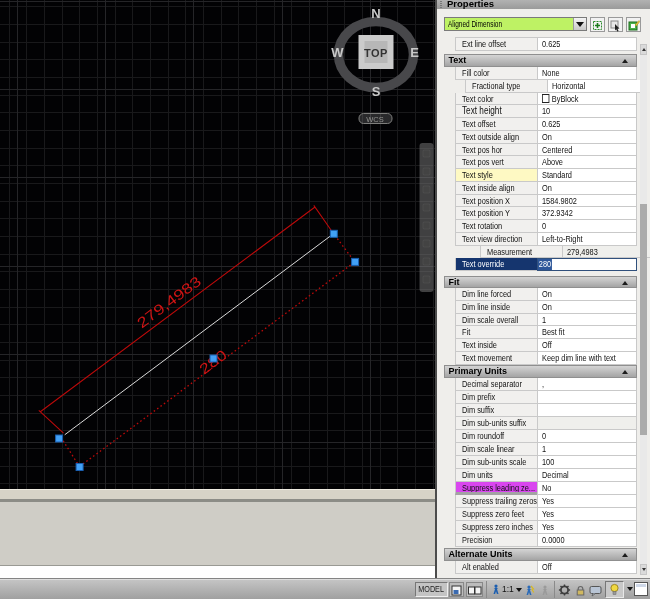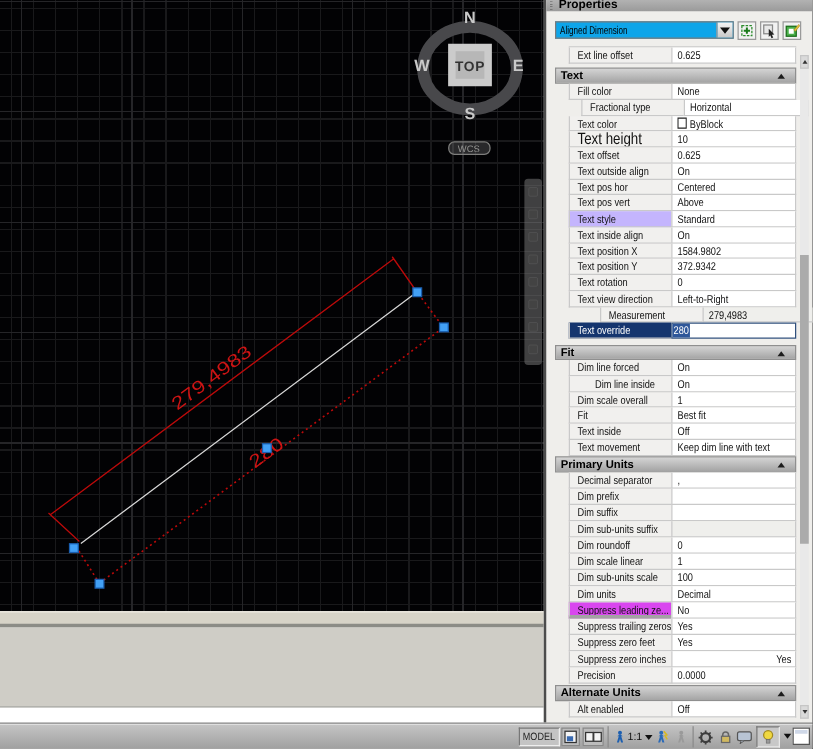--- a/index.html
+++ b/index.html
@@ -47,21 +47,21 @@
 <div style="position:absolute;left:0;top:489px;width:435px;height:10px;background:#d7d3c7;border-top:1px solid #efece2;"></div>
 <div style="position:absolute;left:0;top:499px;width:435px;height:3px;background:#8c8c86;"></div>
 <div style="position:absolute;left:0;top:502px;width:435px;height:63px;background:#cfcdc6;"></div>
 <div style="position:absolute;left:0;top:565px;width:435px;height:13px;background:#fff;border-top:1px solid #9a9a94;"></div>
 
 <div style="position:absolute;left:435px;top:0;width:215px;height:578px;background:#efeeeb;border-left:2px solid #4c4c4c;box-sizing:border-box;"></div>
 <div style="position:absolute;left:437px;top:0;width:213px;height:9px;background:linear-gradient(#b2b2b2,#9a9a9a);overflow:hidden;">
     <div style="position:absolute;left:3px;top:1px;width:2px;height:7px;background:repeating-linear-gradient(#777 0,#777 1px,transparent 1px,transparent 2px);"></div>
     <div style="position:absolute;left:10px;top:-2px;font-size:9.5px;font-weight:bold;color:#000;">Properties</div>
   </div>
-<div style="position:absolute;left:444px;top:17px;width:143px;height:14px;background:#0ea5e9;border:1px solid #7a7a7a;box-sizing:border-box;">
+<div style="position:absolute;left:444px;top:17px;width:143px;height:14px;background:#bef264;border:1px solid #7a7a7a;box-sizing:border-box;">
     <div style="position:absolute;left:3px;top:0;font-size:9px;line-height:12px;color:#000;transform:scaleX(0.72);transform-origin:0 50%;white-space:nowrap;">Aligned Dimension</div>
     <div style="position:absolute;right:0px;top:0px;width:12px;height:12px;background:linear-gradient(#f4f4f4,#c8c8c8);border-left:1px solid #999;">
       <div style="position:absolute;left:2px;top:4px;width:0;height:0;border-left:4px solid transparent;border-right:4px solid transparent;border-top:5px solid #111;"></div>
     </div>
   </div>
 <div style="position:absolute;top:16.5px;width:15px;height:15px;background:#f2f2f2;border:1px solid #9a9a9a;box-sizing:border-box;left:590px;"><svg width="13" height="13">
       <rect x="2.5" y="2.5" width="8" height="8" fill="none" stroke="#2a8a2a" stroke-width="1" stroke-dasharray="2 1"></rect>
       <path d="M6.5 4V9M4 6.5H9" stroke="#1a7a1a" stroke-width="1.6"></path>
     </svg></div>
 <div style="position:absolute;top:16.5px;width:15px;height:15px;background:#f2f2f2;border:1px solid #9a9a9a;box-sizing:border-box;left:608px;"><svg width="13" height="13">
@@ -85,41 +85,41 @@
   </div>
 <div style="position:absolute;left:465px;top:79.75px;width:181.5px;height:12.75px;">
     <div style="position:absolute;left:0;top:0;width:82px;height:12.75px;background:#f1f0ee;border-bottom:1px solid #c9c9c9;border-left:1px solid #c9c9c9;box-sizing:border-box;color:#111;font-size:9px;line-height:12.75px;padding-left:6px;white-space:nowrap;overflow:hidden;"><span style="display:inline-block;transform:scaleX(0.82);transform-origin:0 50%;">Fractional type</span></div>
     <div style="position:absolute;left:82px;top:0;width:99.5px;height:12.75px;background:#ffffff;border-bottom:1px solid #c9c9c9;border-left:1px solid #c9c9c9;border-right:1px solid #c9c9c9;box-sizing:border-box;color:#111;font-size:9px;line-height:12.75px;padding-left:4px;white-space:nowrap;overflow:hidden;"><span style="display:inline-block;transform:scaleX(0.82);transform-origin:0 50%;white-space:nowrap;">Horizontal</span></div>
   </div>
 <div style="position:absolute;left:455px;top:92.5px;width:181.5px;height:12.75px;">
     <div style="position:absolute;left:0;top:0;width:82px;height:12.75px;background:#f1f0ee;border-bottom:1px solid #c9c9c9;border-left:1px solid #c9c9c9;box-sizing:border-box;color:#111;font-size:9px;line-height:12.75px;padding-left:6px;white-space:nowrap;overflow:hidden;"><span style="display:inline-block;transform:scaleX(0.82);transform-origin:0 50%;">Text color</span></div>
     <div style="position:absolute;left:82px;top:0;width:99.5px;height:12.75px;background:#ffffff;border-bottom:1px solid #c9c9c9;border-left:1px solid #c9c9c9;border-right:1px solid #c9c9c9;box-sizing:border-box;color:#111;font-size:9px;line-height:12.75px;padding-left:4px;white-space:nowrap;overflow:hidden;"><span style="display:inline-block;transform:scaleX(0.82);transform-origin:0 50%;white-space:nowrap;"><span style="display:inline-block;width:7px;height:7px;border:1px solid #222;background:#fff;vertical-align:-1px;margin-right:3px;"></span>ByBlock</span></div>
   </div>
 <div style="position:absolute;left:455px;top:105.25px;width:181.5px;height:12.75px;">
-    <div style="position:absolute;left:0;top:0;width:82px;height:12.75px;background:#f1f0ee;border-bottom:1px solid #c9c9c9;border-left:1px solid #c9c9c9;box-sizing:border-box;color:#111;font-size:13px;line-height:12.75px;padding-left:6px;white-space:nowrap;overflow:hidden;"><span style="display:inline-block;transform:scaleX(0.82);transform-origin:0 50%;">Text height</span></div>
+    <div style="position:absolute;left:0;top:0;width:82px;height:12.75px;background:#f1f0ee;border-bottom:1px solid #c9c9c9;border-left:1px solid #c9c9c9;box-sizing:border-box;color:#111;font-size:10px;line-height:12.75px;padding-left:6px;white-space:nowrap;overflow:hidden;"><span style="display:inline-block;transform:scaleX(0.82);transform-origin:0 50%;">Text height</span></div>
     <div style="position:absolute;left:82px;top:0;width:99.5px;height:12.75px;background:#ffffff;border-bottom:1px solid #c9c9c9;border-left:1px solid #c9c9c9;border-right:1px solid #c9c9c9;box-sizing:border-box;color:#111;font-size:9px;line-height:12.75px;padding-left:4px;white-space:nowrap;overflow:hidden;"><span style="display:inline-block;transform:scaleX(0.82);transform-origin:0 50%;white-space:nowrap;">10</span></div>
   </div>
 <div style="position:absolute;left:455px;top:118.0px;width:181.5px;height:12.75px;">
     <div style="position:absolute;left:0;top:0;width:82px;height:12.75px;background:#f1f0ee;border-bottom:1px solid #c9c9c9;border-left:1px solid #c9c9c9;box-sizing:border-box;color:#111;font-size:9px;line-height:12.75px;padding-left:6px;white-space:nowrap;overflow:hidden;"><span style="display:inline-block;transform:scaleX(0.82);transform-origin:0 50%;">Text offset</span></div>
     <div style="position:absolute;left:82px;top:0;width:99.5px;height:12.75px;background:#ffffff;border-bottom:1px solid #c9c9c9;border-left:1px solid #c9c9c9;border-right:1px solid #c9c9c9;box-sizing:border-box;color:#111;font-size:9px;line-height:12.75px;padding-left:4px;white-space:nowrap;overflow:hidden;"><span style="display:inline-block;transform:scaleX(0.82);transform-origin:0 50%;white-space:nowrap;">0.625</span></div>
   </div>
 <div style="position:absolute;left:455px;top:130.75px;width:181.5px;height:12.75px;">
     <div style="position:absolute;left:0;top:0;width:82px;height:12.75px;background:#f1f0ee;border-bottom:1px solid #c9c9c9;border-left:1px solid #c9c9c9;box-sizing:border-box;color:#111;font-size:9px;line-height:12.75px;padding-left:6px;white-space:nowrap;overflow:hidden;"><span style="display:inline-block;transform:scaleX(0.82);transform-origin:0 50%;">Text outside align</span></div>
     <div style="position:absolute;left:82px;top:0;width:99.5px;height:12.75px;background:#ffffff;border-bottom:1px solid #c9c9c9;border-left:1px solid #c9c9c9;border-right:1px solid #c9c9c9;box-sizing:border-box;color:#111;font-size:9px;line-height:12.75px;padding-left:4px;white-space:nowrap;overflow:hidden;"><span style="display:inline-block;transform:scaleX(0.82);transform-origin:0 50%;white-space:nowrap;">On</span></div>
   </div>
 <div style="position:absolute;left:455px;top:143.5px;width:181.5px;height:12.75px;">
     <div style="position:absolute;left:0;top:0;width:82px;height:12.75px;background:#f1f0ee;border-bottom:1px solid #c9c9c9;border-left:1px solid #c9c9c9;box-sizing:border-box;color:#111;font-size:9px;line-height:12.75px;padding-left:6px;white-space:nowrap;overflow:hidden;"><span style="display:inline-block;transform:scaleX(0.82);transform-origin:0 50%;">Text pos hor</span></div>
     <div style="position:absolute;left:82px;top:0;width:99.5px;height:12.75px;background:#ffffff;border-bottom:1px solid #c9c9c9;border-left:1px solid #c9c9c9;border-right:1px solid #c9c9c9;box-sizing:border-box;color:#111;font-size:9px;line-height:12.75px;padding-left:4px;white-space:nowrap;overflow:hidden;"><span style="display:inline-block;transform:scaleX(0.82);transform-origin:0 50%;white-space:nowrap;">Centered</span></div>
   </div>
 <div style="position:absolute;left:455px;top:156.25px;width:181.5px;height:12.75px;">
     <div style="position:absolute;left:0;top:0;width:82px;height:12.75px;background:#f1f0ee;border-bottom:1px solid #c9c9c9;border-left:1px solid #c9c9c9;box-sizing:border-box;color:#111;font-size:9px;line-height:12.75px;padding-left:6px;white-space:nowrap;overflow:hidden;"><span style="display:inline-block;transform:scaleX(0.82);transform-origin:0 50%;">Text pos vert</span></div>
     <div style="position:absolute;left:82px;top:0;width:99.5px;height:12.75px;background:#ffffff;border-bottom:1px solid #c9c9c9;border-left:1px solid #c9c9c9;border-right:1px solid #c9c9c9;box-sizing:border-box;color:#111;font-size:9px;line-height:12.75px;padding-left:4px;white-space:nowrap;overflow:hidden;"><span style="display:inline-block;transform:scaleX(0.82);transform-origin:0 50%;white-space:nowrap;">Above</span></div>
   </div>
 <div style="position:absolute;left:455px;top:169.0px;width:181.5px;height:12.75px;">
-    <div style="position:absolute;left:0;top:0;width:82px;height:12.75px;background:#c4b5fd;border-bottom:1px solid #c9c9c9;border-left:1px solid #c9c9c9;box-sizing:border-box;color:#111;font-size:9px;line-height:12.75px;padding-left:6px;white-space:nowrap;overflow:hidden;"><span style="display:inline-block;transform:scaleX(0.82);transform-origin:0 50%;">Text style</span></div>
+    <div style="position:absolute;left:0;top:0;width:82px;height:12.75px;background:#fef9c3;border-bottom:1px solid #c9c9c9;border-left:1px solid #c9c9c9;box-sizing:border-box;color:#111;font-size:9px;line-height:12.75px;padding-left:6px;white-space:nowrap;overflow:hidden;"><span style="display:inline-block;transform:scaleX(0.82);transform-origin:0 50%;">Text style</span></div>
     <div style="position:absolute;left:82px;top:0;width:99.5px;height:12.75px;background:#ffffff;border-bottom:1px solid #c9c9c9;border-left:1px solid #c9c9c9;border-right:1px solid #c9c9c9;box-sizing:border-box;color:#111;font-size:9px;line-height:12.75px;padding-left:4px;white-space:nowrap;overflow:hidden;"><span style="display:inline-block;transform:scaleX(0.82);transform-origin:0 50%;white-space:nowrap;">Standard</span></div>
   </div>
 <div style="position:absolute;left:455px;top:181.75px;width:181.5px;height:12.75px;">
     <div style="position:absolute;left:0;top:0;width:82px;height:12.75px;background:#f1f0ee;border-bottom:1px solid #c9c9c9;border-left:1px solid #c9c9c9;box-sizing:border-box;color:#111;font-size:9px;line-height:12.75px;padding-left:6px;white-space:nowrap;overflow:hidden;"><span style="display:inline-block;transform:scaleX(0.82);transform-origin:0 50%;">Text inside align</span></div>
     <div style="position:absolute;left:82px;top:0;width:99.5px;height:12.75px;background:#ffffff;border-bottom:1px solid #c9c9c9;border-left:1px solid #c9c9c9;border-right:1px solid #c9c9c9;box-sizing:border-box;color:#111;font-size:9px;line-height:12.75px;padding-left:4px;white-space:nowrap;overflow:hidden;"><span style="display:inline-block;transform:scaleX(0.82);transform-origin:0 50%;white-space:nowrap;">On</span></div>
   </div>
 <div style="position:absolute;left:455px;top:194.5px;width:181.5px;height:12.75px;">
     <div style="position:absolute;left:0;top:0;width:82px;height:12.75px;background:#f1f0ee;border-bottom:1px solid #c9c9c9;border-left:1px solid #c9c9c9;box-sizing:border-box;color:#111;font-size:9px;line-height:12.75px;padding-left:6px;white-space:nowrap;overflow:hidden;"><span style="display:inline-block;transform:scaleX(0.82);transform-origin:0 50%;">Text position X</span></div>
     <div style="position:absolute;left:82px;top:0;width:99.5px;height:12.75px;background:#ffffff;border-bottom:1px solid #c9c9c9;border-left:1px solid #c9c9c9;border-right:1px solid #c9c9c9;box-sizing:border-box;color:#111;font-size:9px;line-height:12.75px;padding-left:4px;white-space:nowrap;overflow:hidden;"><span style="display:inline-block;transform:scaleX(0.82);transform-origin:0 50%;white-space:nowrap;">1584.9802</span></div>
   </div>
@@ -142,21 +142,21 @@
 <div style="position:absolute;left:455px;top:258.25px;width:181.5px;height:12.75px;">
     <div style="position:absolute;left:0;top:0;width:82px;height:12.75px;background:#15356e;border-bottom:1px solid #c9c9c9;border-left:1px solid #c9c9c9;box-sizing:border-box;color:#ffffff;font-size:9px;line-height:12.75px;padding-left:6px;white-space:nowrap;overflow:hidden;"><span style="display:inline-block;transform:scaleX(0.82);transform-origin:0 50%;">Text override</span></div>
     <div style="position:absolute;left:82px;top:0;width:99.5px;height:12.75px;background:#fff;border:1px solid #30507c;box-sizing:border-box;font-size:9px;line-height:10.75px;white-space:nowrap;"><span style="display:inline-block;transform:scaleX(0.82);transform-origin:0 50%;background:#2d5699;color:#fff;padding:0 1px;">280</span></div>
   </div>
 <div style="position:absolute;left:443.5px;top:275.5px;width:193.0px;height:12.5px;background:linear-gradient(#d4d4d4,#a4a4a4);border:1px solid #8f8f8f;box-sizing:border-box;color:#000;font-size:9px;font-weight:bold;line-height:11.5px;padding-left:4px;">Fit<span style="position:absolute;right:8px;top:4px;width:0;height:0;border-left:3.5px solid transparent;border-right:3.5px solid transparent;border-bottom:4px solid #1c1c1c;"></span></div>
 <div style="position:absolute;left:455px;top:288.2px;width:181.5px;height:12.75px;">
     <div style="position:absolute;left:0;top:0;width:82px;height:12.75px;background:#f1f0ee;border-bottom:1px solid #c9c9c9;border-left:1px solid #c9c9c9;box-sizing:border-box;color:#111;font-size:9px;line-height:12.75px;padding-left:6px;white-space:nowrap;overflow:hidden;"><span style="display:inline-block;transform:scaleX(0.82);transform-origin:0 50%;">Dim line forced</span></div>
     <div style="position:absolute;left:82px;top:0;width:99.5px;height:12.75px;background:#ffffff;border-bottom:1px solid #c9c9c9;border-left:1px solid #c9c9c9;border-right:1px solid #c9c9c9;box-sizing:border-box;color:#111;font-size:9px;line-height:12.75px;padding-left:4px;white-space:nowrap;overflow:hidden;"><span style="display:inline-block;transform:scaleX(0.82);transform-origin:0 50%;white-space:nowrap;">On</span></div>
   </div>
 <div style="position:absolute;left:455px;top:300.95px;width:181.5px;height:12.75px;">
-    <div style="position:absolute;left:0;top:0;width:82px;height:12.75px;background:#f1f0ee;border-bottom:1px solid #c9c9c9;border-left:1px solid #c9c9c9;box-sizing:border-box;color:#111;font-size:9px;line-height:12.75px;padding-left:20px;white-space:nowrap;overflow:hidden;"><span style="display:inline-block;transform:scaleX(0.82);transform-origin:0 50%;">Dim line inside</span></div>
+    <div style="position:absolute;left:0;top:0;width:82px;height:12.75px;background:#f1f0ee;border-bottom:1px solid #c9c9c9;border-left:1px solid #c9c9c9;box-sizing:border-box;color:#111;font-size:9px;line-height:12.75px;padding-left:6px;white-space:nowrap;overflow:hidden;"><span style="display:inline-block;transform:scaleX(0.82);transform-origin:0 50%;">Dim line inside</span></div>
     <div style="position:absolute;left:82px;top:0;width:99.5px;height:12.75px;background:#ffffff;border-bottom:1px solid #c9c9c9;border-left:1px solid #c9c9c9;border-right:1px solid #c9c9c9;box-sizing:border-box;color:#111;font-size:9px;line-height:12.75px;padding-left:4px;white-space:nowrap;overflow:hidden;"><span style="display:inline-block;transform:scaleX(0.82);transform-origin:0 50%;white-space:nowrap;">On</span></div>
   </div>
 <div style="position:absolute;left:455px;top:313.7px;width:166px;height:12.75px;">
     <div style="position:absolute;left:0;top:0;width:82px;height:12.75px;background:#f1f0ee;border-bottom:1px solid #c9c9c9;border-left:1px solid #c9c9c9;box-sizing:border-box;color:#111;font-size:9px;line-height:12.75px;padding-left:6px;white-space:nowrap;overflow:hidden;"><span style="display:inline-block;transform:scaleX(0.82);transform-origin:0 50%;">Dim scale overall</span></div>
     <div style="position:absolute;left:82px;top:0;width:99.5px;height:12.75px;background:#ffffff;border-bottom:1px solid #c9c9c9;border-left:1px solid #c9c9c9;border-right:1px solid #c9c9c9;box-sizing:border-box;color:#111;font-size:9px;line-height:12.75px;padding-left:4px;white-space:nowrap;overflow:hidden;"><span style="display:inline-block;transform:scaleX(0.82);transform-origin:0 50%;white-space:nowrap;">1</span></div>
   </div>
 <div style="position:absolute;left:455px;top:326.45px;width:181.5px;height:12.75px;">
     <div style="position:absolute;left:0;top:0;width:82px;height:12.75px;background:#f1f0ee;border-bottom:1px solid #c9c9c9;border-left:1px solid #c9c9c9;box-sizing:border-box;color:#111;font-size:9px;line-height:12.75px;padding-left:6px;white-space:nowrap;overflow:hidden;"><span style="display:inline-block;transform:scaleX(0.82);transform-origin:0 50%;">Fit</span></div>
     <div style="position:absolute;left:82px;top:0;width:99.5px;height:12.75px;background:#ffffff;border-bottom:1px solid #c9c9c9;border-left:1px solid #c9c9c9;border-right:1px solid #c9c9c9;box-sizing:border-box;color:#111;font-size:9px;line-height:12.75px;padding-left:4px;white-space:nowrap;overflow:hidden;"><span style="display:inline-block;transform:scaleX(0.82);transform-origin:0 50%;white-space:nowrap;">Best fit</span></div>
   </div>
@@ -206,21 +206,21 @@
     <div style="position:absolute;left:82px;top:0;width:99.5px;height:13.0px;background:#ffffff;border-bottom:1px solid #c9c9c9;border-left:1px solid #c9c9c9;border-right:1px solid #c9c9c9;box-sizing:border-box;color:#111;font-size:9px;line-height:13.0px;padding-left:4px;white-space:nowrap;overflow:hidden;"><span style="display:inline-block;transform:scaleX(0.82);transform-origin:0 50%;white-space:nowrap;">No</span></div>
   </div>
 <div style="position:absolute;left:455px;top:495.3px;width:181.5px;height:13.0px;">
     <div style="position:absolute;left:0;top:0;width:82px;height:13.0px;background:#f1f0ee;border-bottom:1px solid #c9c9c9;border-left:1px solid #c9c9c9;box-sizing:border-box;color:#111;font-size:9px;line-height:13.0px;padding-left:6px;white-space:nowrap;overflow:hidden;"><span style="display:inline-block;transform:scaleX(0.82);transform-origin:0 50%;">Suppress trailing zeros</span></div>
     <div style="position:absolute;left:82px;top:0;width:99.5px;height:13.0px;background:#ffffff;border-bottom:1px solid #c9c9c9;border-left:1px solid #c9c9c9;border-right:1px solid #c9c9c9;box-sizing:border-box;color:#111;font-size:9px;line-height:13.0px;padding-left:4px;white-space:nowrap;overflow:hidden;"><span style="display:inline-block;transform:scaleX(0.82);transform-origin:0 50%;white-space:nowrap;">Yes</span></div>
   </div>
 <div style="position:absolute;left:455px;top:508.3px;width:181.5px;height:13.0px;">
     <div style="position:absolute;left:0;top:0;width:82px;height:13.0px;background:#f1f0ee;border-bottom:1px solid #c9c9c9;border-left:1px solid #c9c9c9;box-sizing:border-box;color:#111;font-size:9px;line-height:13.0px;padding-left:6px;white-space:nowrap;overflow:hidden;"><span style="display:inline-block;transform:scaleX(0.82);transform-origin:0 50%;">Suppress zero feet</span></div>
     <div style="position:absolute;left:82px;top:0;width:99.5px;height:13.0px;background:#ffffff;border-bottom:1px solid #c9c9c9;border-left:1px solid #c9c9c9;border-right:1px solid #c9c9c9;box-sizing:border-box;color:#111;font-size:9px;line-height:13.0px;padding-left:4px;white-space:nowrap;overflow:hidden;"><span style="display:inline-block;transform:scaleX(0.82);transform-origin:0 50%;white-space:nowrap;">Yes</span></div>
   </div>
-<div style="position:absolute;left:455px;top:521.3px;width:181.5px;height:13.0px;text-align:right;">
+<div style="position:absolute;left:455px;top:521.3px;width:181.5px;height:13.0px;">
     <div style="position:absolute;left:0;top:0;width:82px;height:13.0px;background:#f1f0ee;border-bottom:1px solid #c9c9c9;border-left:1px solid #c9c9c9;box-sizing:border-box;color:#111;font-size:9px;line-height:13.0px;padding-left:6px;white-space:nowrap;overflow:hidden;"><span style="display:inline-block;transform:scaleX(0.82);transform-origin:0 50%;">Suppress zero inches</span></div>
     <div style="position:absolute;left:82px;top:0;width:99.5px;height:13.0px;background:#ffffff;border-bottom:1px solid #c9c9c9;border-left:1px solid #c9c9c9;border-right:1px solid #c9c9c9;box-sizing:border-box;color:#111;font-size:9px;line-height:13.0px;padding-left:4px;white-space:nowrap;overflow:hidden;"><span style="display:inline-block;transform:scaleX(0.82);transform-origin:0 50%;white-space:nowrap;">Yes</span></div>
   </div>
 <div style="position:absolute;left:455px;top:534.3px;width:181.5px;height:13.0px;">
     <div style="position:absolute;left:0;top:0;width:82px;height:13.0px;background:#f1f0ee;border-bottom:1px solid #c9c9c9;border-left:1px solid #c9c9c9;box-sizing:border-box;color:#111;font-size:9px;line-height:13.0px;padding-left:6px;white-space:nowrap;overflow:hidden;"><span style="display:inline-block;transform:scaleX(0.82);transform-origin:0 50%;">Precision</span></div>
     <div style="position:absolute;left:82px;top:0;width:99.5px;height:13.0px;background:#ffffff;border-bottom:1px solid #c9c9c9;border-left:1px solid #c9c9c9;border-right:1px solid #c9c9c9;box-sizing:border-box;color:#111;font-size:9px;line-height:13.0px;padding-left:4px;white-space:nowrap;overflow:hidden;"><span style="display:inline-block;transform:scaleX(0.82);transform-origin:0 50%;white-space:nowrap;">0.0000</span></div>
   </div>
 <div style="position:absolute;left:443.5px;top:548.2px;width:193.0px;height:12.5px;background:linear-gradient(#d4d4d4,#a4a4a4);border:1px solid #8f8f8f;box-sizing:border-box;color:#000;font-size:9px;font-weight:bold;line-height:11.5px;padding-left:4px;">Alternate Units<span style="position:absolute;right:8px;top:4px;width:0;height:0;border-left:3.5px solid transparent;border-right:3.5px solid transparent;border-bottom:4px solid #1c1c1c;"></span></div>
 <div style="position:absolute;left:455px;top:561.3px;width:181.5px;height:13.1px;">
     <div style="position:absolute;left:0;top:0;width:82px;height:13.1px;background:#f1f0ee;border-bottom:1px solid #c9c9c9;border-left:1px solid #c9c9c9;box-sizing:border-box;color:#111;font-size:9px;line-height:13.1px;padding-left:6px;white-space:nowrap;overflow:hidden;"><span style="display:inline-block;transform:scaleX(0.82);transform-origin:0 50%;">Alt enabled</span></div>

